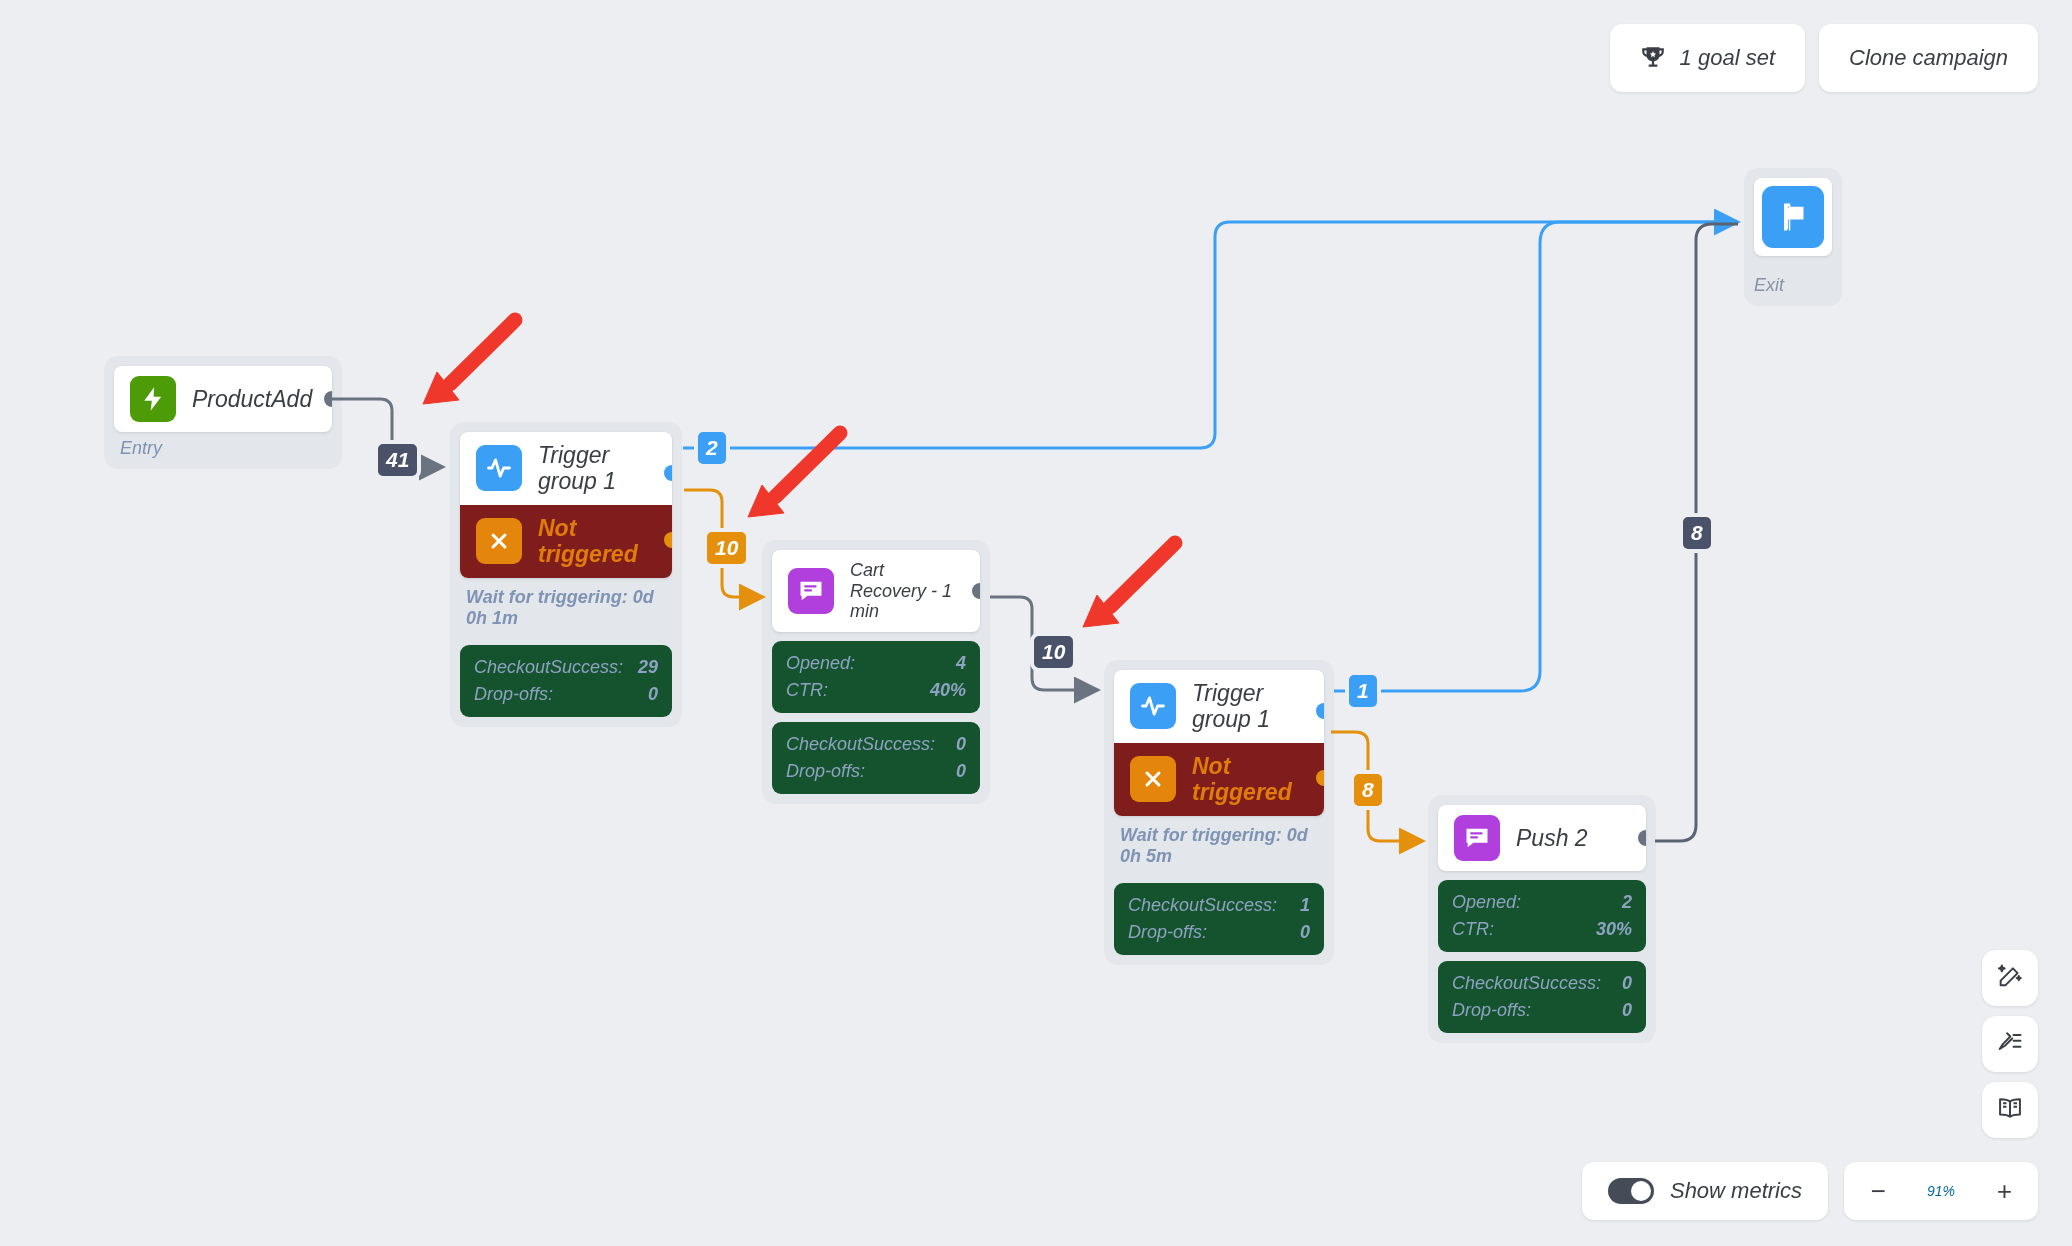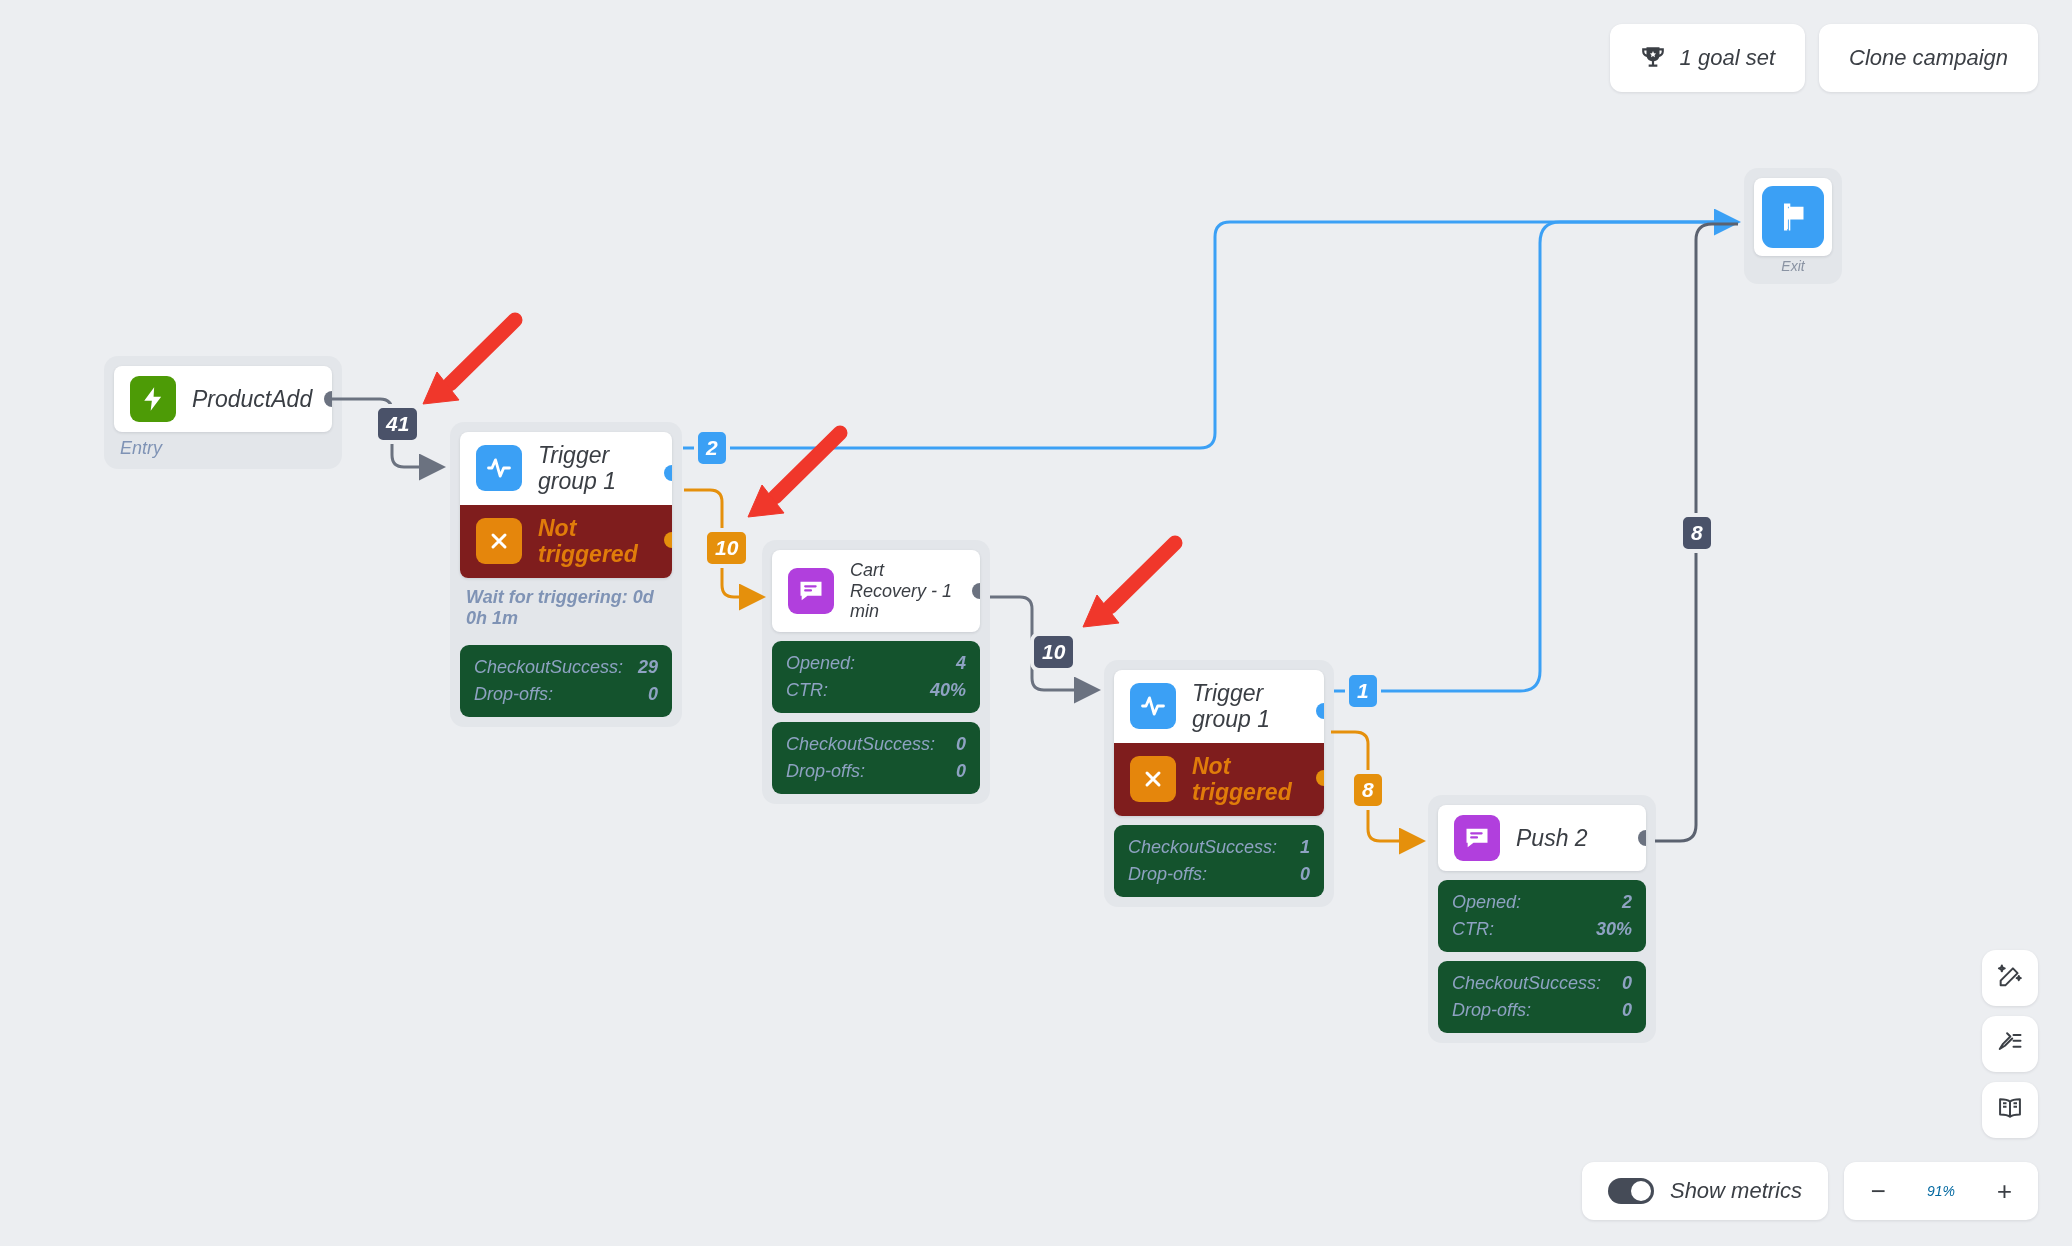--- a/index.html
+++ b/index.html
@@ -34,21 +34,21 @@
                display: flex; align-items: center; justify-content: center; }
   .node-icon.green { background: #4d9b06; }
   .node-icon.blue  { background: #3ba0f5; }
   .node-icon.purple{ background: #b13fdd; }
   .node-icon.orange{ background: #e5860c; }
   .node-title { font-size: 23px; color: #3a3e44; line-height: 1.15; }
   .node-title.small { font-size: 18px; }
   .row-alt { background: #7f1d1d; }
   .row-alt .node-title { color: #e07c0a; font-weight: bold; }
   .entry-label { font-size: 18px; color: #7f93b5; margin-top: 6px; padding-left: 6px; }
-  .exit-label  { font-size: 14px; color: #8a93a3; text-align: center; margin-top: 2px; }
+  .exit-label  { font-size: 18px; color: #8a93a3; text-align: left; margin-top: 19px; }
 
   .wait-line { font-size: 18px; color: #7f93b5; font-weight: bold; padding: 9px 6px 7px 6px; }
   .metric-box { background: #14532d; border-radius: 9px; padding: 9px 14px; margin-top: 9px; }
   .metric-row { display: flex; justify-content: space-between; font-size: 18px; color: #8ea2c2; line-height: 1.5; }
   .metric-row .val { font-weight: bold; color: #8ea2c2; }
 
   
   .port { position: absolute; width: 16px; height: 16px; border-radius: 50%; }
   .port.grey { background: #6b7280; }
   .port.blue { background: #3ba0f5; }
@@ -237,20 +237,21 @@
         <div class="node-icon orange">
           <svg width="24" height="24" viewBox="0 0 24 24" fill="none" stroke="#fff" stroke-width="3" stroke-linecap="round">
               <path d="M6 6l12 12M18 6L6 18"></path>
             </svg>
         </div>
         <div class="node-title">Not triggered</div>
       </div>
       <div class="port blue" style="right:-8px; top:33px;"></div>
       <div class="port orange" style="right:-8px; top:100px;"></div>
     </div>
+    <div class="wait-line">Wait for triggering: 0d 0h 5m</div>
     <div class="metric-box">
       <div class="metric-row">
         <span>CheckoutSuccess:</span>
         <span class="val">1</span>
       </div>
       <div class="metric-row">
         <span>Drop-offs:</span>
         <span class="val">0</span>
       </div>
     </div>
@@ -296,21 +297,21 @@
       <div class="node-icon blue" style="width:62px;height:62px;border-radius:11px;">
         <svg width="36" height="36" viewBox="0 0 24 24" fill="#fff">
             <path d="M6 3v18h2.2v-7.3h1V21h1V13.7H19V5.2h-8.8V3H6zm2.2 2.2h1v1h-1v-1z"></path>
             <path d="M7 4h1.6v16H7V4zm2.6 1.4H18v7H9.6v-7z" fill="#fff"></path>
           </svg>
       </div>
     </div>
     <div class="exit-label">Exit</div>
   </div>
 
-  <div class="badge dark" style="left:374px;  top:404px;">41</div>
+  <div class="badge dark" style="left:374px;  top:440px;">41</div>
   <div class="badge blue" style="left:694px;  top:428px;">2</div>
   <div class="badge orange" style="left:703px;  top:528px;">10</div>
   <div class="badge dark" style="left:1030px; top:632px;">10</div>
   <div class="badge blue" style="left:1345px; top:671px;">1</div>
   <div class="badge orange" style="left:1350px; top:770px;">8</div>
   <div class="badge dark" style="left:1679px; top:513px;">8</div>
 
   <div class="red-arrow" style="left:415px; top:312px;">
     <svg width="110" height="100" viewBox="0 0 110 100">
       <g stroke="#f0372b" fill="#f0372b">

